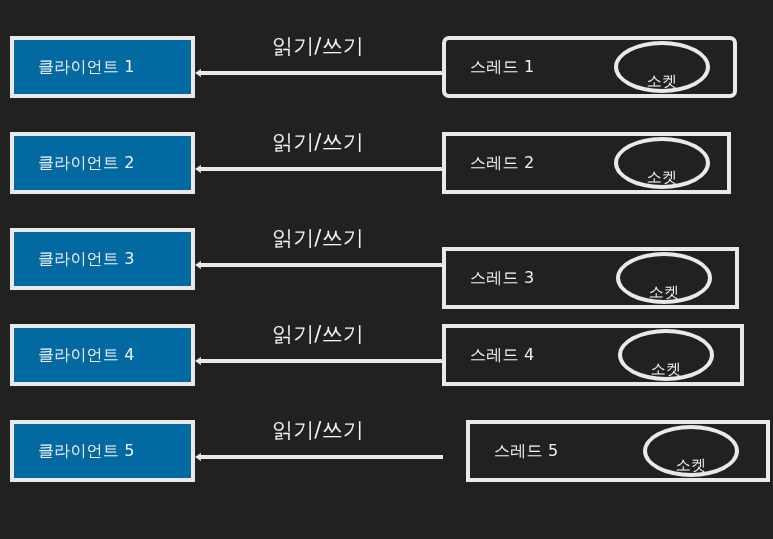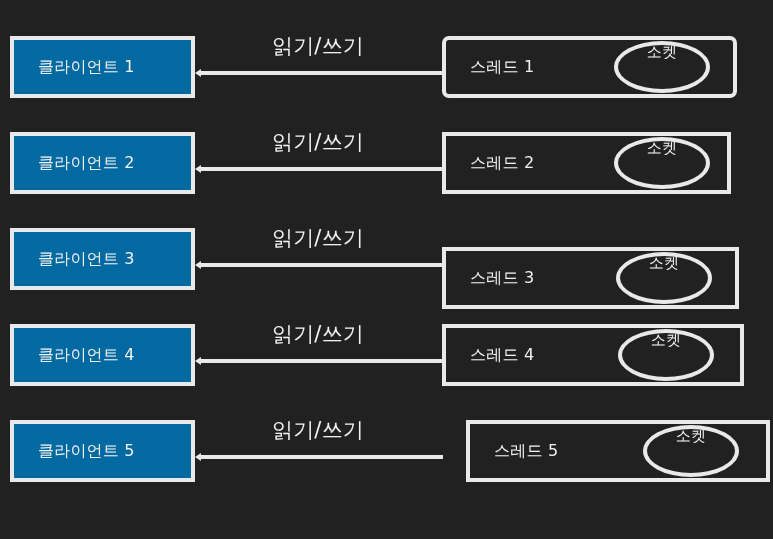--- a/index.html
+++ b/index.html
@@ -71,21 +71,21 @@
     position: absolute;
     top: 50%;
     transform: translateY(-50%);
     width: 96px;
     height: 52px;
     border: 4px solid #e9e9e9;
     border-radius: 50%;
     background: transparent;
     box-sizing: border-box;
     display: flex;
-    align-items: flex-start;
+    align-items: flex-end;
     justify-content: center;
   }
   .socket-label {
     color: #f2f2f2;
     font-size: 15px;
     letter-spacing: 0.2px;
     white-space: nowrap;
     line-height: 1;
   }
   .conn-line {

